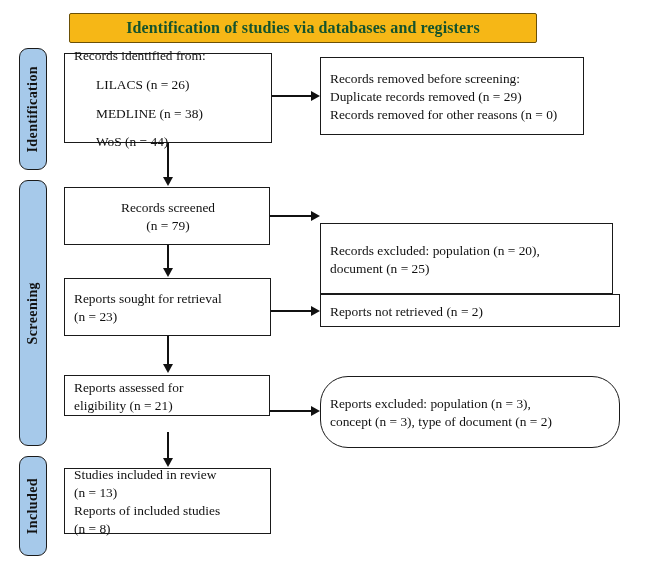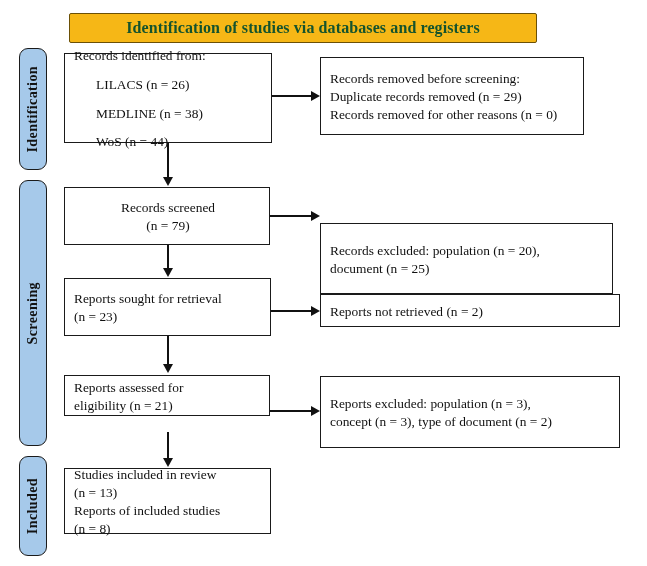--- a/index.html
+++ b/index.html
@@ -162,21 +162,21 @@
   <div class="arrow-right" style="left:311px; top:306px;"></div>
 
   <div class="vline" style="left:167px; top:336px; width:2px; height:29px;"></div>
   <div class="arrow-down" style="left:163px; top:364px;"></div>
 
   <div class="box" style="left:64px; top:375px; width:206px; height:41px;">
     <span class="ln">Reports assessed for</span>
     <span class="ln">eligibility (n = 21)</span>
   </div>
 
-  <div class="box" style="left:320px; top:376px; width:300px; height:72px;">
+  <div class="box" style="left:320px; top:376px; width:300px; height:72px;border-radius:28px;">
     <span class="ln">Reports excluded: population (n = 3),</span>
     <span class="ln">concept (n = 3), type of document (n = 2)</span>
   </div>
 
   <div class="hline" style="left:270px; top:410px; width:41px;"></div>
   <div class="arrow-right" style="left:311px; top:406px;"></div>
 
   <div class="vline" style="left:167px; top:432px; width:2px; height:27px;"></div>
   <div class="arrow-down" style="left:163px; top:458px;"></div>
 

